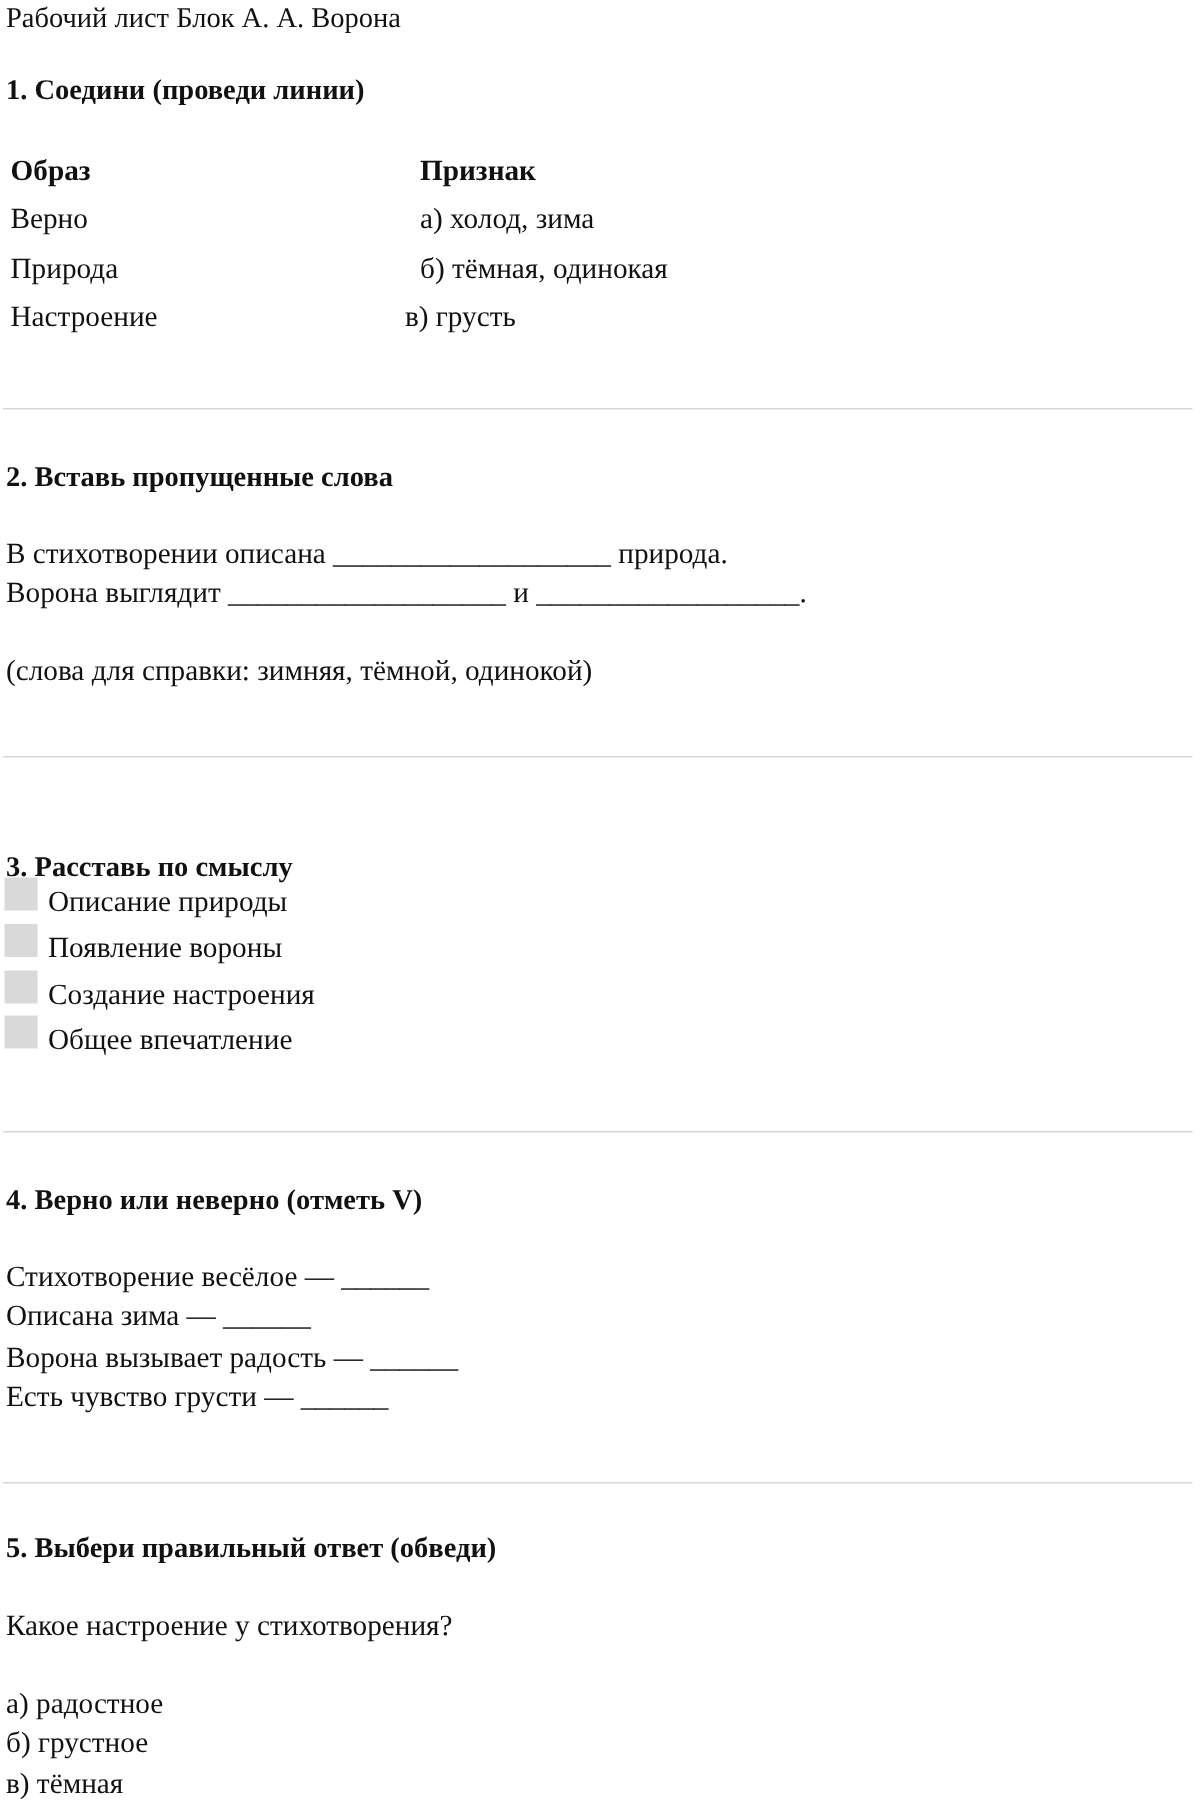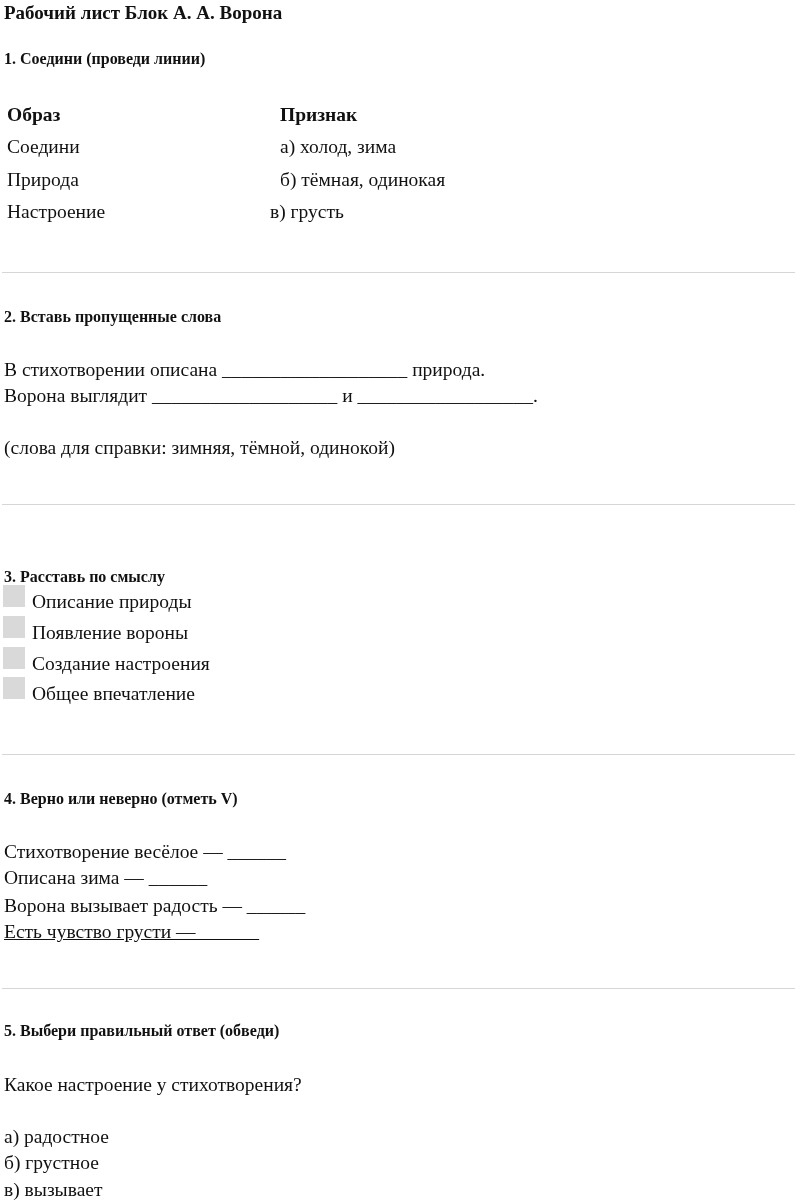--- a/index.html
+++ b/index.html
@@ -4,25 +4,25 @@
   <style>
     html, body { margin: 0; padding: 0; background: #ffffff; }
     body {
       width: 800px; height: 1204px; overflow: hidden; position: relative;
       font-family: "Liberation Serif", "DejaVu Serif", serif;
       color: #111111;
     }
     .page { position: absolute; left: 0; top: 0; width: 800px; }
     .title {
       position: absolute; left: 4px; top: 2px;
-      font-size: 19px; font-weight: bold; white-space: nowrap;
+      font-size: 19px; font-weight: normal; white-space: nowrap;
     }
     .h {
       position: absolute; left: 4px;
-      font-size: 16px; font-weight: bold; white-space: nowrap;
+      font-size: 19px; font-weight: bold; white-space: nowrap;
     }
     .t {
       position: absolute; font-size: 19.5px; white-space: nowrap; line-height: 24px;
     }
     .tb { font-weight: bold; }
     .hr {
       position: absolute; left: 2px; width: 793px; height: 0;
       border-top: 1.5px solid #d6d6d6;
     }
     .box {
@@ -33,21 +33,21 @@
 </head>
 <body>
 
 <div class="page">
 
   <div class="title">Рабочий лист Блок А. А. Ворона</div>
 
   <div class="h" style="top:50px;">1. Соедини (проведи линии)</div>
   <div class="t tb" style="left:7px; top:103px;text-align:right;">Образ</div>
   <div class="t tb" style="left:280px; top:103px;">Признак</div>
-  <div class="t" style="left:7px; top:135px;">Соедини</div>
+  <div class="t" style="left:7px; top:135px;">Верно</div>
   <div class="t" style="left:7px; top:168px;">Природа</div>
   <div class="t" style="left:7px; top:200px;">Настроение</div>
   <div class="t" style="left:280px; top:135px;">а) холод, зима</div>
   <div class="t" style="left:280px; top:168px;">б) тёмная, одинокая</div>
   <div class="t" style="left:270px; top:200px;">в) грусть</div>
 
   <div class="hr" style="top:272px;"></div>
 
   <div class="h" style="top:308px;">2. Вставь пропущенные слова</div>
   <div class="t" style="left:4px; top:358px;">
@@ -74,23 +74,23 @@
   <div class="t" style="left:32px; top:652px;">Создание настроения</div>
   <div class="box" style="top:677px;"></div>
   <div class="t" style="left:32px; top:682px;">Общее впечатление</div>
 
   <div class="hr" style="top:754px;"></div>
 
   <div class="h" style="top:790px;text-align:center;">4. Верно или неверно (отметь V)</div>
   <div class="t" style="left:4px; top:840px;">Стихотворение весёлое — ______</div>
   <div class="t" style="left:4px; top:866px;">Описана зима — ______</div>
   <div class="t" style="left:4px; top:894px;text-align:center;">Ворона вызывает радость — ______</div>
-  <div class="t" style="left:4px; top:920px;text-decoration:underline;">Есть чувство грусти — ______</div>
+  <div class="t" style="left:4px; top:920px;">Есть чувство грусти — ______</div>
 
   <div class="hr" style="top:988px;"></div>
 
   <div class="h" style="top:1022px;">5. Выбери правильный ответ (обведи)</div>
   <div class="t" style="left:4px; top:1073px;">Какое настроение у стихотворения?</div>
   <div class="t" style="left:4px; top:1125px;font-family:Liberation Serif, serif;">а) радостное</div>
   <div class="t" style="left:4px; top:1151px;">б) грустное</div>
-  <div class="t" style="left:4px; top:1178px;">в) вызывает</div>
+  <div class="t" style="left:4px; top:1178px;">в) тёмная</div>
 
 </div>
 
 </body></html>

